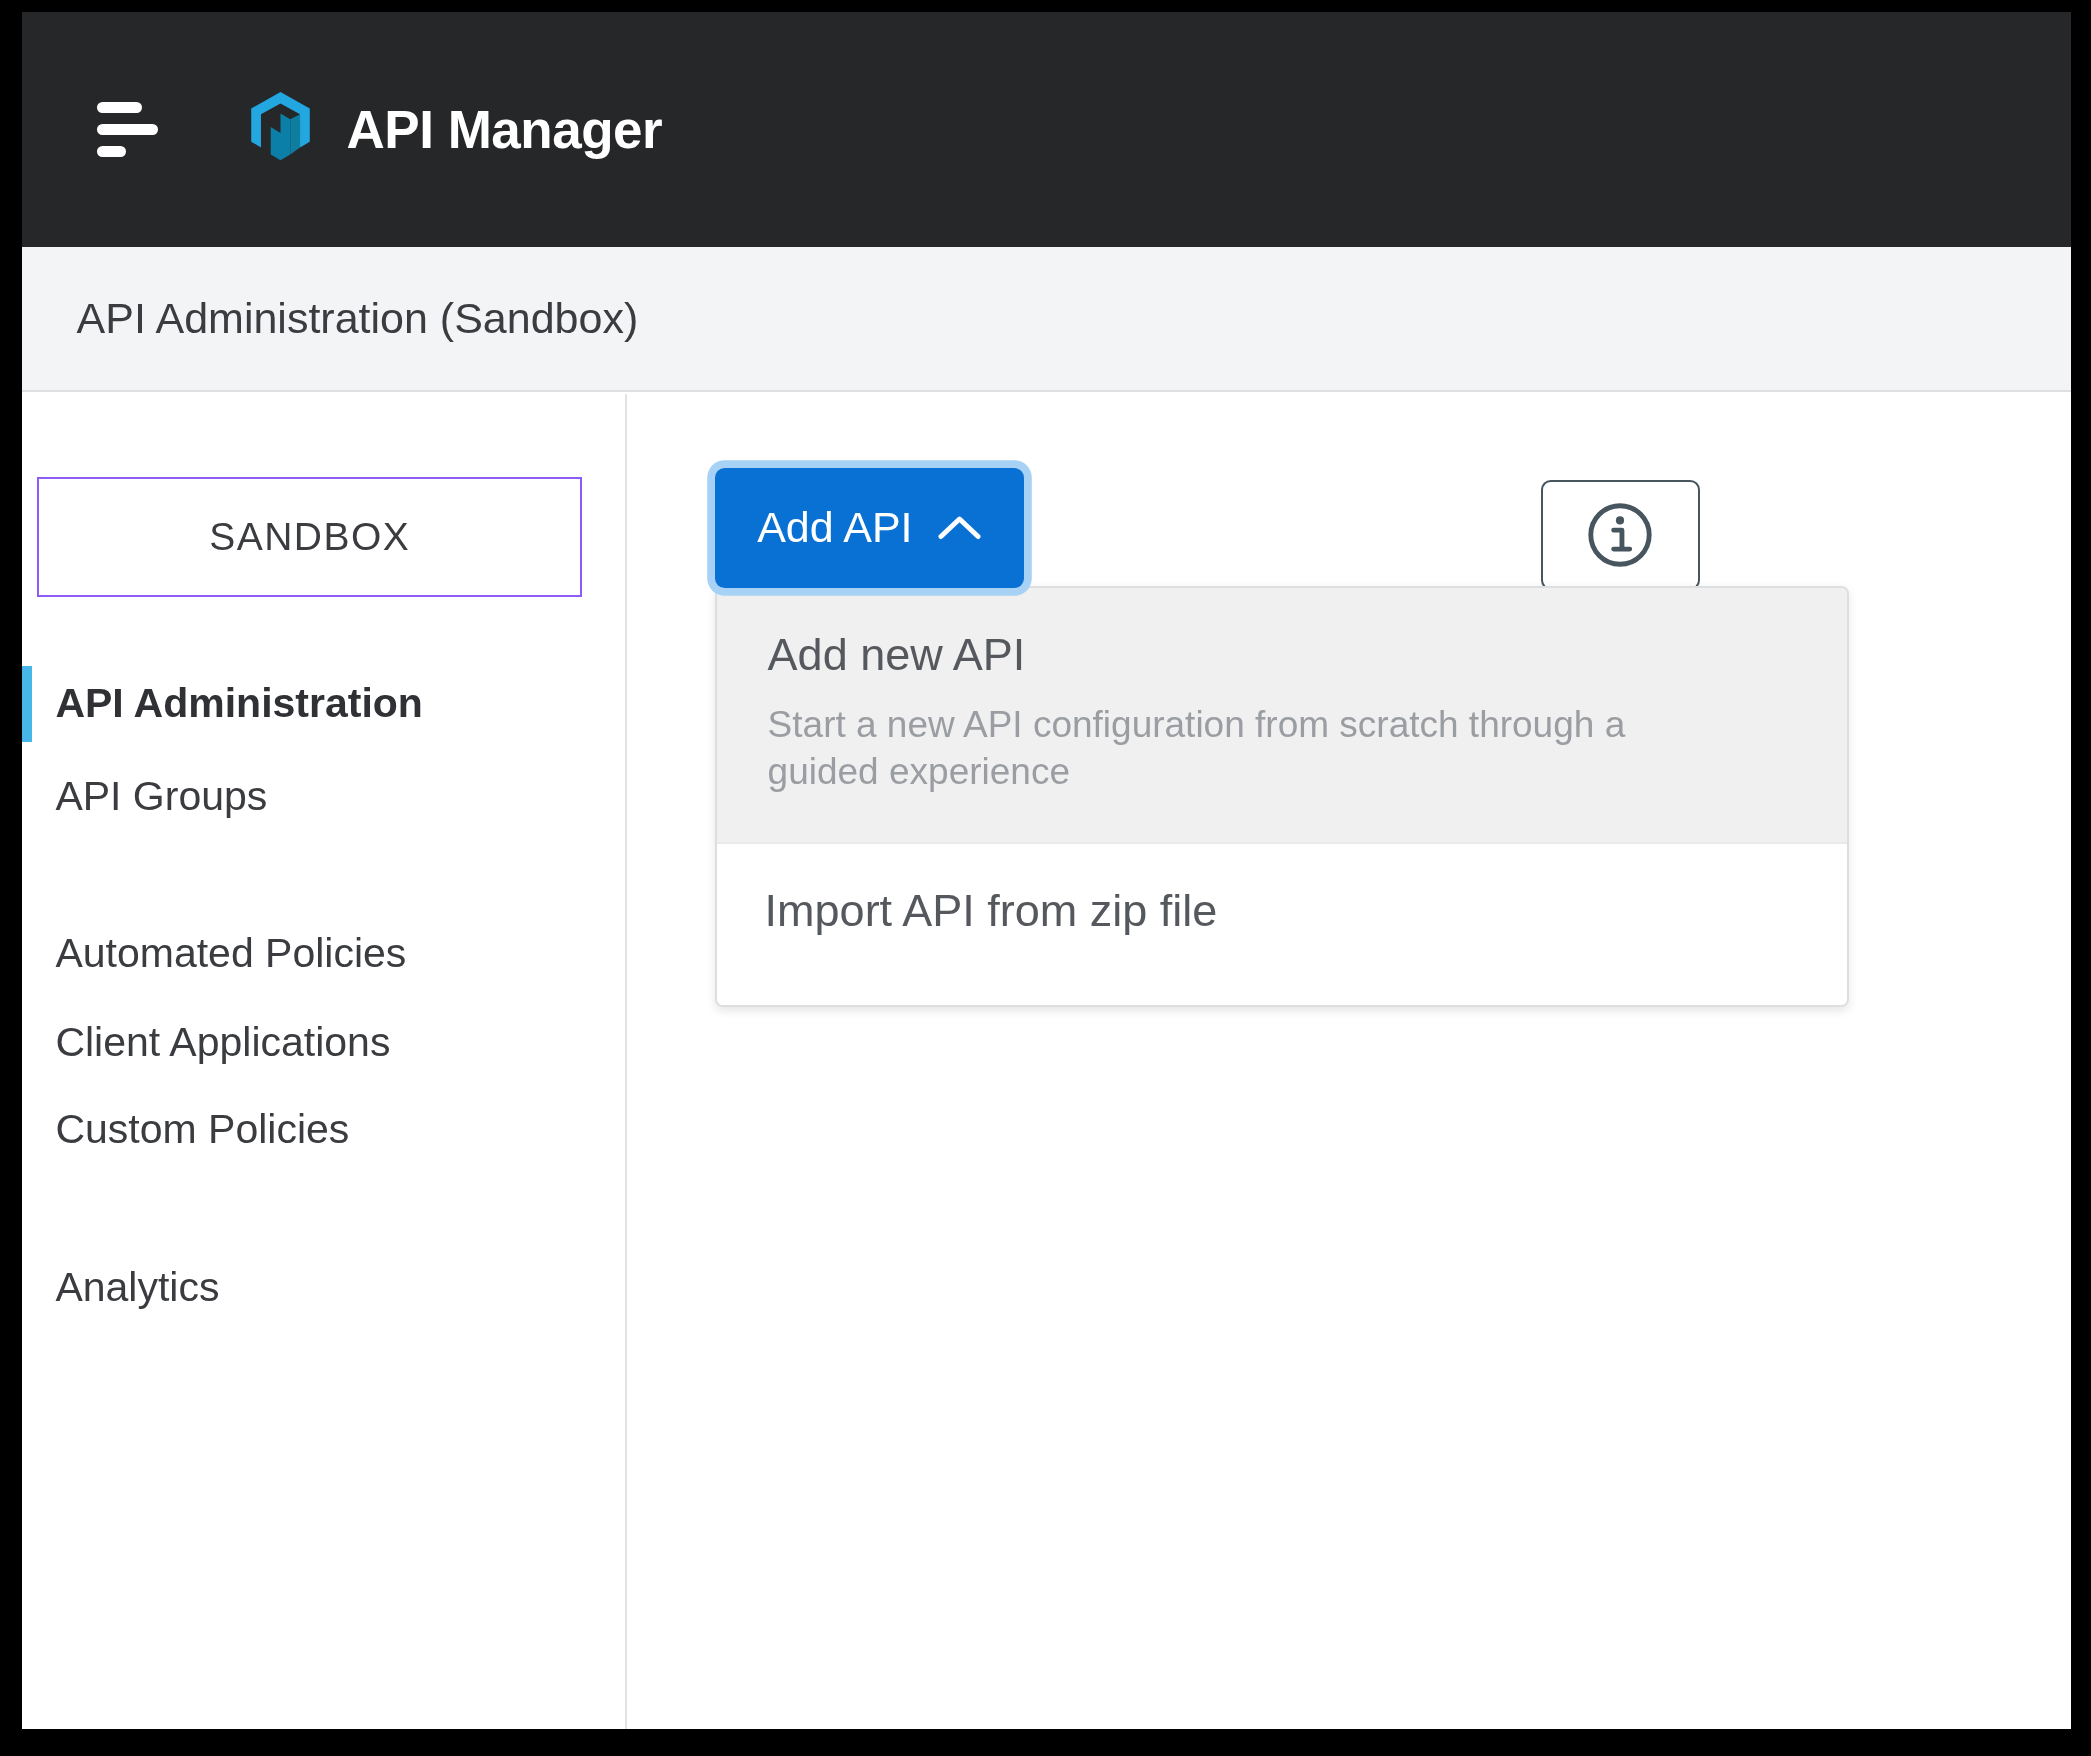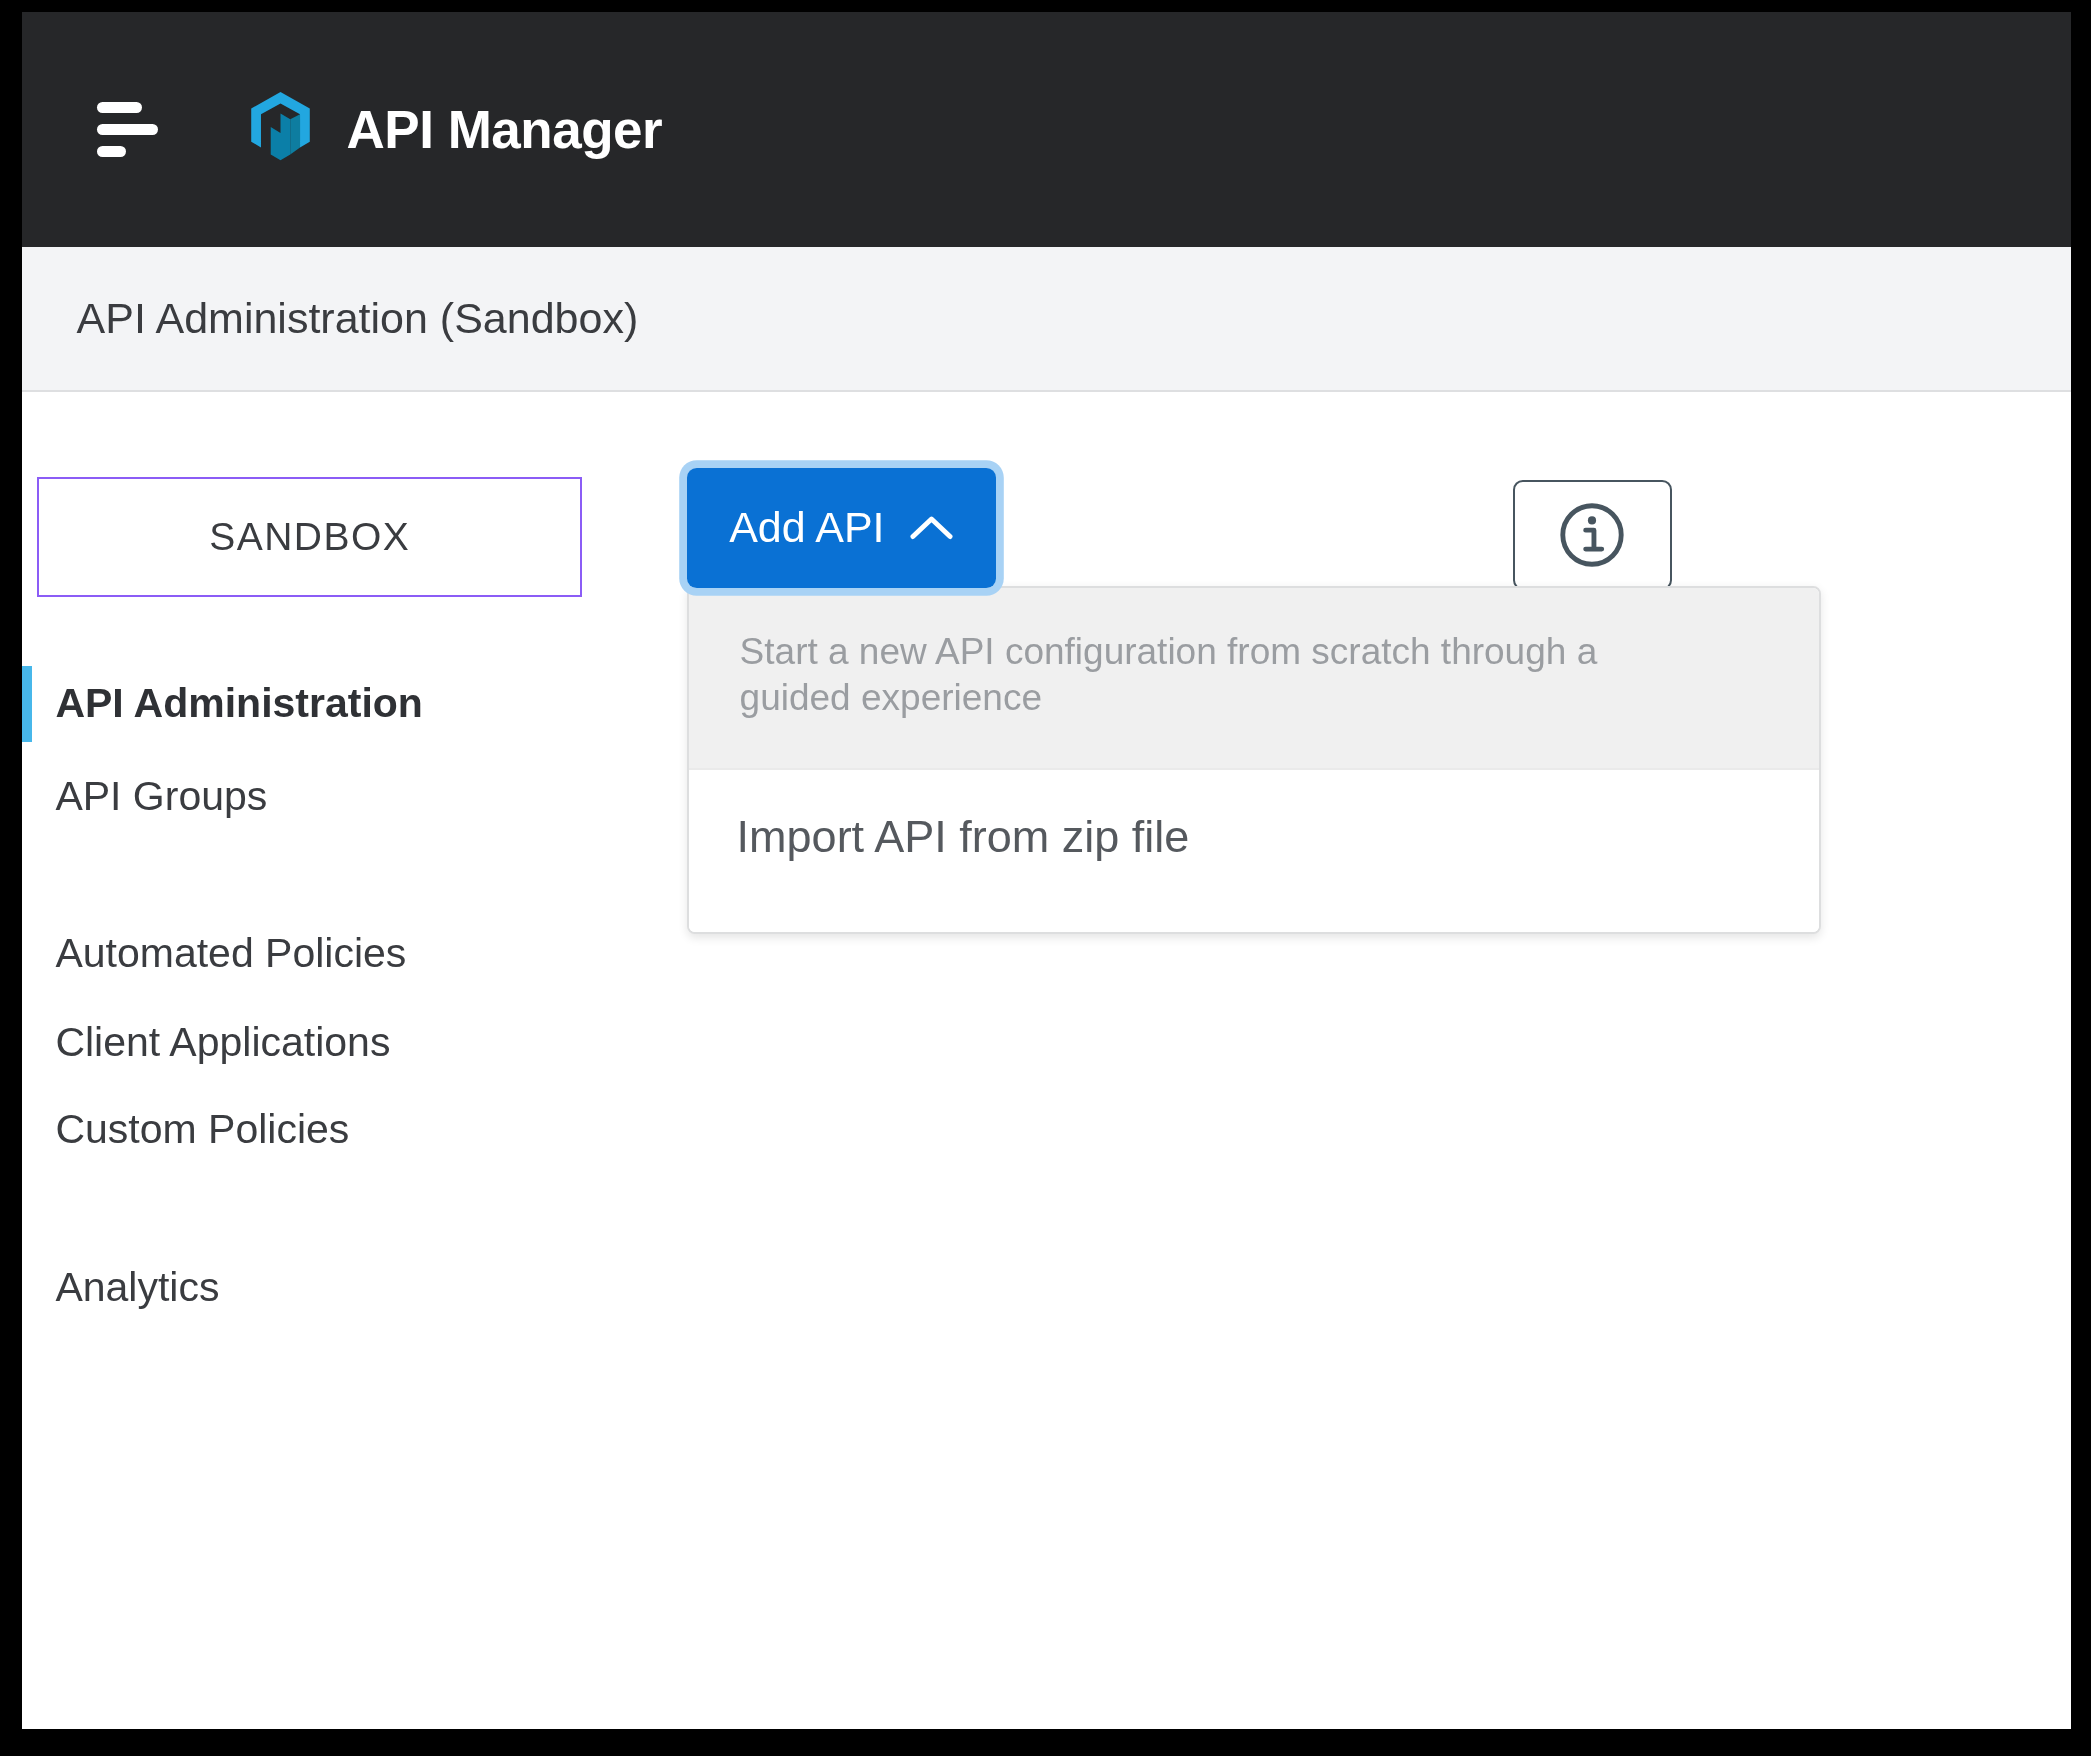--- a/index.html
+++ b/index.html
@@ -154,21 +154,21 @@
     margin-left: 23px;
     font-size: 41px;
     color: #3a3c40;
     white-space: nowrap;
   }
   .nav-item.active .nav-label { font-weight: bold; color: #2f3135; }
 
   
   #main {
     position: absolute;
-    left: 579px;
+    left: 607px;
     top: 0;
     width: 1442px;
     height: 1335px;
     background: #ffffff;
   }
 
   
   #add-api-button {
     position: absolute;
     left: 86px;
@@ -321,20 +321,21 @@
         <button id="info-button">
           <svg width="74" height="74" viewBox="0 0 76 76">
             <circle cx="38" cy="38" r="30" fill="none" stroke="#47555f" stroke-width="5"></circle>
             <circle cx="38" cy="23" r="4.2" fill="#47555f"></circle>
             <path d="M31.5 33 L40 33 L40 52 M31.5 52.5 L48 52.5" fill="none" stroke="#47555f" stroke-width="5" stroke-linecap="round" stroke-linejoin="round"></path>
           </svg>
         </button>
 
         <div id="add-api-menu">
           <div class="menu-item hovered">
+            <div class="mi-title">Add new API</div>
             <div class="mi-desc">Start a new API configuration from scratch through a guided experience</div>
           </div>
           <div class="menu-item">
             <div class="mi-title">Import API from zip file</div>
           </div>
         </div>
 
       </div>
     </div>
   </div>

